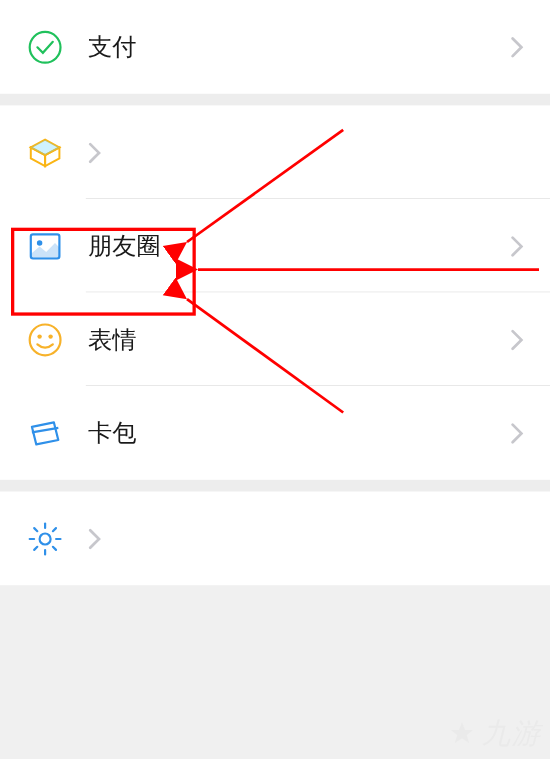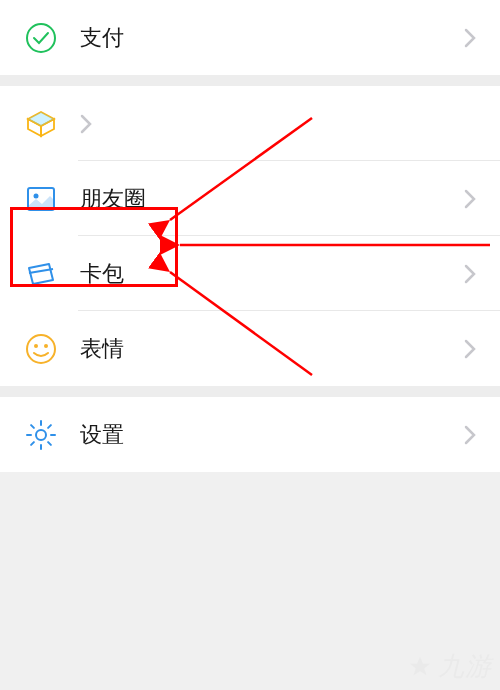--- a/index.html
+++ b/index.html
@@ -8,21 +8,21 @@
       height: 690px;
       background: #ededed;
       font-family: -apple-system, "PingFang SC", "Helvetica Neue", sans-serif;
       overflow: hidden;
       position: relative;
     }
     .section {
       background: #fff;
     }
     .row {
-      height: 75px;
+      height: 85px;
       display: flex;
       align-items: center;
       padding: 0 24px;
       position: relative;
       background: #fff;
     }
     .row:not(:last-child)::after {
       content: "";
       position: absolute;
       left: 78px;
@@ -139,42 +139,42 @@
     <span class="chevron">
       <svg viewBox="0 0 12 20" width="12" height="20">
           <path d="M2 2 L10 10 L2 18" fill="none" stroke="#c7c7cc" stroke-width="2.5" stroke-linecap="round"></path>
         </svg>
     </span>
   </div>
 
   <div class="row">
     <span class="icon">
       <svg viewBox="0 0 34 34" width="34" height="34">
-        <path d="M5 11 L25 7 L29 23 L9 27 Z" fill="none" stroke="#2f90e9" stroke-width="2" stroke-linejoin="round"></path>
-        <path d="M5 11 L29 7" fill="none" stroke="#2f90e9" stroke-width="2" transform="translate(0,5)"></path>
-      </svg>
-    </span>
-    <span class="label">卡包</span>
-    <span class="chevron">
-      <svg viewBox="0 0 12 20" width="12" height="20">
-          <path d="M2 2 L10 10 L2 18" fill="none" stroke="#c7c7cc" stroke-width="2.5" stroke-linecap="round"></path>
-        </svg>
-    </span>
-  </div>
-
-  <div class="row">
-    <span class="icon">
-      <svg viewBox="0 0 34 34" width="34" height="34">
         <circle cx="17" cy="17" r="14" fill="none" stroke="#f7b22a" stroke-width="2"></circle>
         <circle cx="12" cy="14" r="2" fill="#f7b22a"></circle>
         <circle cx="22" cy="14" r="2" fill="#f7b22a"></circle>
         <path d="M10 21 Q17 27 24 21" fill="none" stroke="#f7b22a" stroke-width="2" stroke-linecap="round"></path>
       </svg>
     </span>
     <span class="label">表情</span>
+    <span class="chevron">
+      <svg viewBox="0 0 12 20" width="12" height="20">
+          <path d="M2 2 L10 10 L2 18" fill="none" stroke="#c7c7cc" stroke-width="2.5" stroke-linecap="round"></path>
+        </svg>
+    </span>
+  </div>
+
+  <div class="row">
+    <span class="icon">
+      <svg viewBox="0 0 34 34" width="34" height="34">
+        <path d="M5 11 L25 7 L29 23 L9 27 Z" fill="none" stroke="#2f90e9" stroke-width="2" stroke-linejoin="round"></path>
+        <path d="M5 11 L29 7" fill="none" stroke="#2f90e9" stroke-width="2" transform="translate(0,5)"></path>
+      </svg>
+    </span>
+    <span class="label">卡包</span>
     <span class="chevron">
       <svg viewBox="0 0 12 20" width="12" height="20">
           <path d="M2 2 L10 10 L2 18" fill="none" stroke="#c7c7cc" stroke-width="2.5" stroke-linecap="round"></path>
         </svg>
     </span>
   </div>
 </div>
 
 <div class="gap"></div>
 
@@ -188,21 +188,20 @@
           <line x1="17" y1="27" x2="17" y2="31"></line>
           <line x1="3" y1="17" x2="7" y2="17"></line>
           <line x1="27" y1="17" x2="31" y2="17"></line>
           <line x1="7.1" y1="7.1" x2="9.9" y2="9.9"></line>
           <line x1="24.1" y1="24.1" x2="26.9" y2="26.9"></line>
           <line x1="7.1" y1="26.9" x2="9.9" y2="24.1"></line>
           <line x1="24.1" y1="9.9" x2="26.9" y2="7.1"></line>
         </g>
       </svg>
     </span>
-    <span class="label">设置</span>
     <span class="chevron">
       <svg viewBox="0 0 12 20" width="12" height="20">
           <path d="M2 2 L10 10 L2 18" fill="none" stroke="#c7c7cc" stroke-width="2.5" stroke-linecap="round"></path>
         </svg>
     </span>
   </div>
 </div>
 
 <div class="blank"></div>
 

